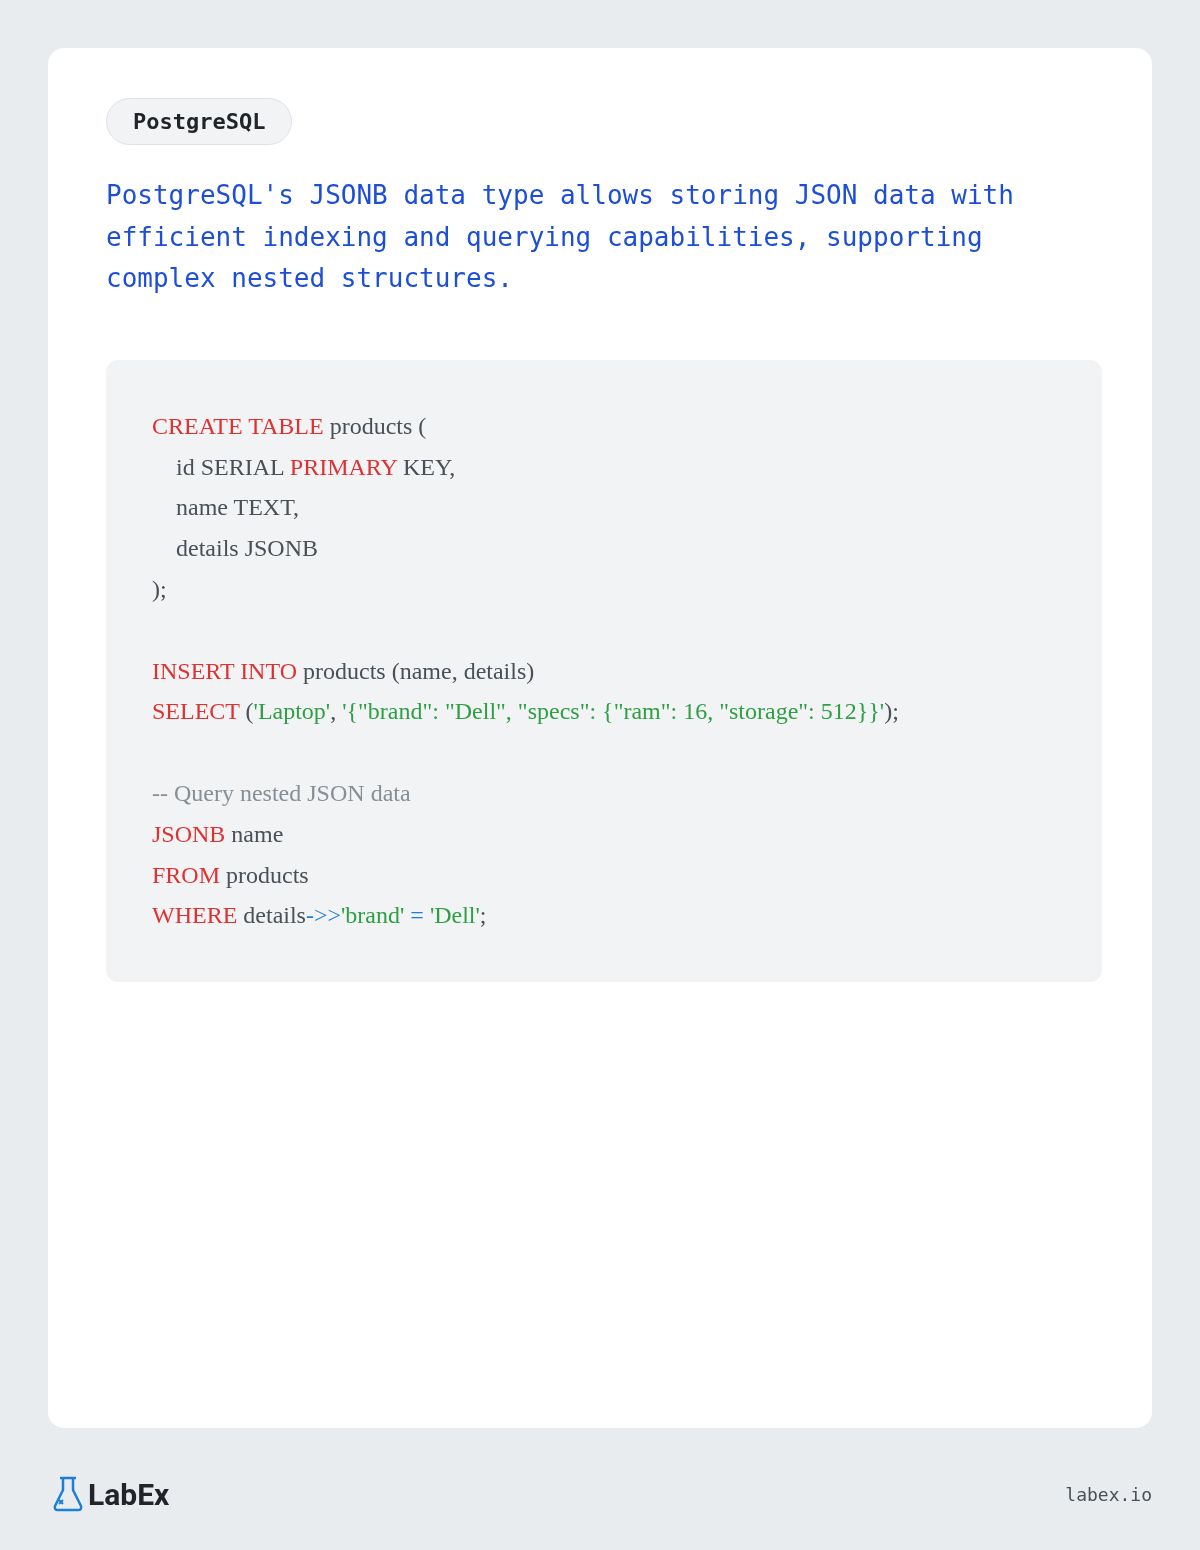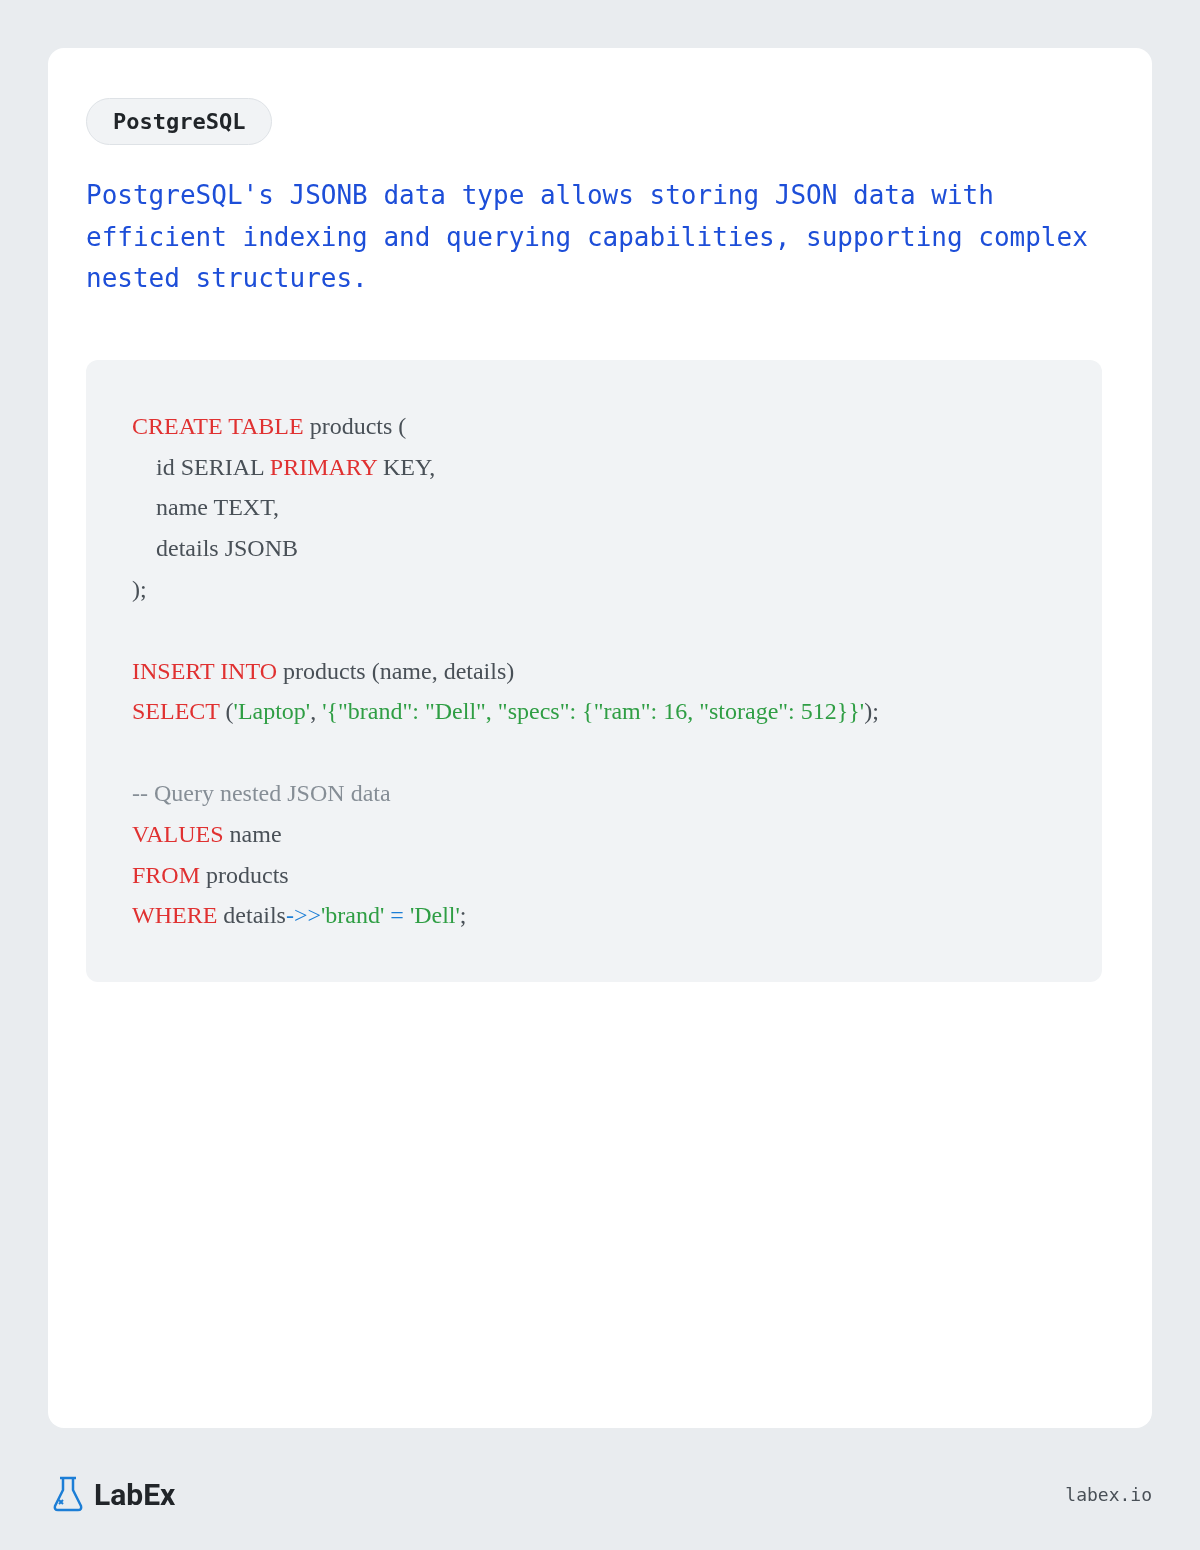--- a/index.html
+++ b/index.html
@@ -11,21 +11,21 @@
       width: 1200px;
       height: 1550px;
       background: #e9ecef;
       font-family: -apple-system, BlinkMacSystemFont, "Segoe UI", Roboto, sans-serif;
       padding: 48px;
       position: relative;
     }
     .card {
       background: #ffffff;
       border-radius: 16px;
-      padding: 50px 50px 60px 38px;
+      padding: 50px 50px 60px 58px;
       min-height: 1380px;
     }
     .tag {
       display: inline-block;
       background: #f1f3f5;
       border: 1px solid #dee2e6;
       border-radius: 24px;
       padding: 10px 26px;
       font-family: "Menlo", "Consolas", monospace;
       font-size: 22px;
@@ -81,21 +81,21 @@
       bottom: 36px;
       left: 48px;
       right: 48px;
       display: flex;
       justify-content: space-between;
       align-items: center;
     }
     .logo {
       display: flex;
       align-items: center;
-      gap: 6px;
+      gap: 0;
     }
     .logo-icon {
       width: 40px;
       height: 40px;
     }
     .logo-text {
       font-size: 30px;
       font-weight: 700;
       color: #212529;
     }
@@ -114,21 +114,21 @@
   <pre class="code-block" id="code-block"><span class="kw">CREATE</span> <span class="kw">TABLE</span> products (
     id SERIAL <span class="kw">PRIMARY</span> KEY,
     name TEXT,
     details JSONB
 );
 
 <span class="kw">INSERT</span> <span class="kw">INTO</span> products (name, details)
 <span class="kw">SELECT</span> (<span class="str">'Laptop'</span>, <span class="str">'{"brand": "Dell", "specs": {"ram": 16, "storage": 512}}'</span>);
 
 <span class="comment">-- Query nested JSON data</span>
-<span class="kw">VALUES</span> name
+<span class="kw">JSONB</span> name
 <span class="kw">FROM</span> products
 <span class="kw">WHERE</span> details<span class="op">-&gt;&gt;</span><span class="str">'brand'</span> <span class="op">=</span> <span class="str">'Dell'</span>;</pre>
 </div>
 
 <div class="footer">
   <div class="logo">
     <svg class="logo-icon" viewBox="0 0 40 40" fill="none" stroke="#1c7ed6" stroke-width="2.5">
       <path d="M15 4 L15 16 L7 32 Q6 36 10 36 L30 36 Q34 36 33 32 L25 16 L25 4" stroke-linejoin="round"></path>
       <line x1="12" y1="4" x2="28" y2="4"></line>
       <path d="M11 26 L15 30 M15 26 L11 30" stroke-width="2"></path>

